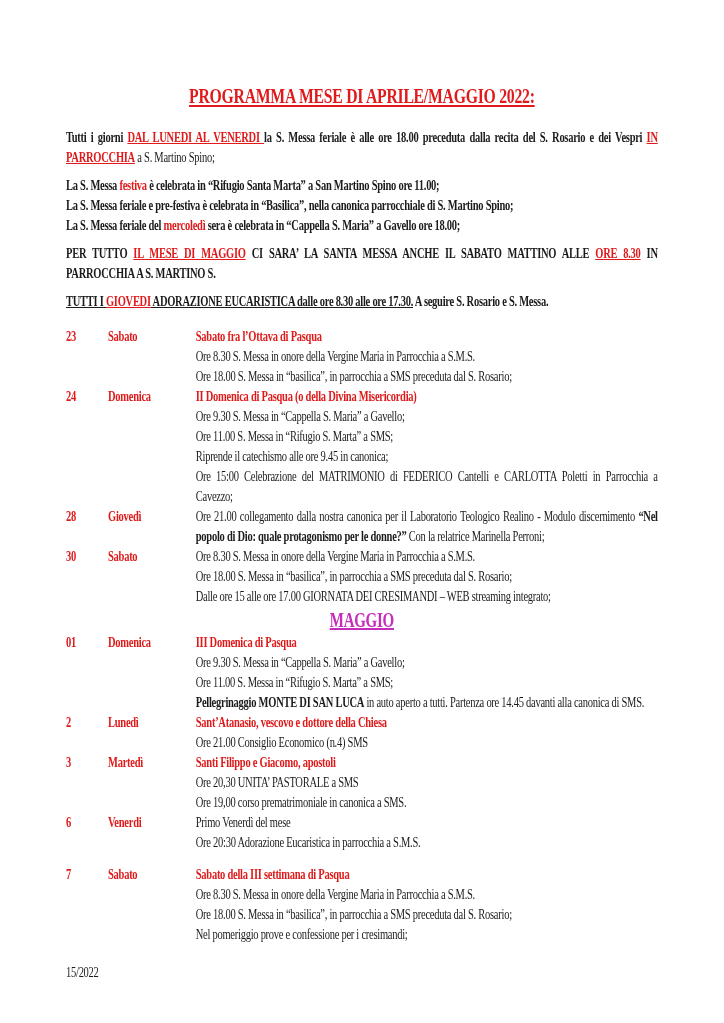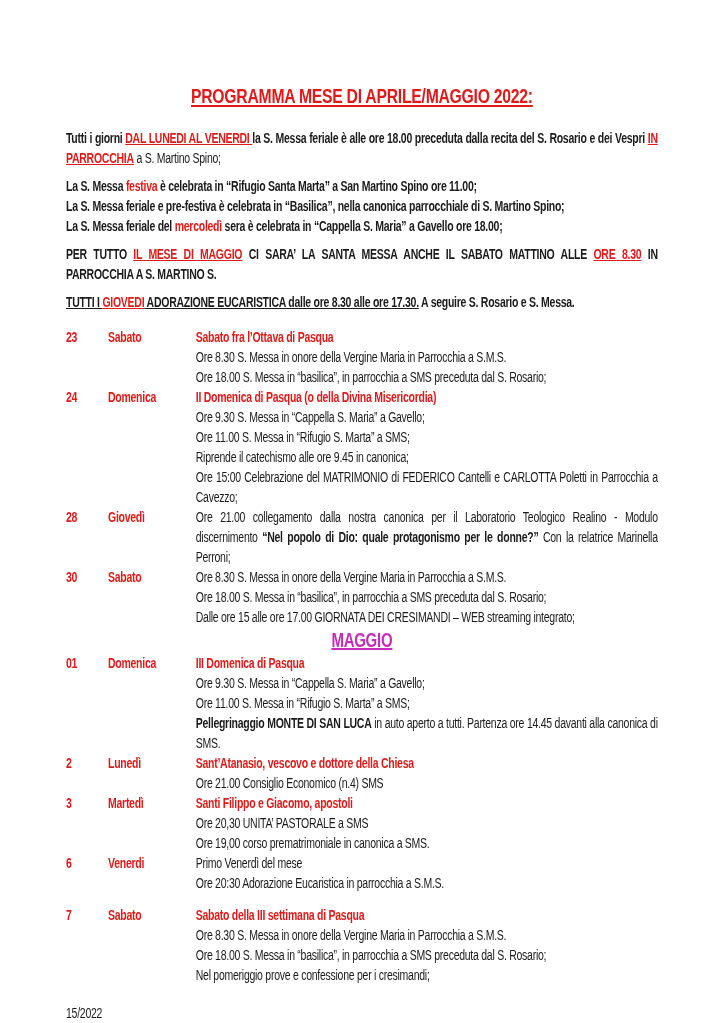--- a/index.html
+++ b/index.html
@@ -10,21 +10,21 @@
   }
   html,body{margin:0;padding:0;background:#888;}
   .page{
     position:relative;
     width:724px;height:1023px;
     background:var(--paper);
     margin:0 auto;
     box-sizing:border-box;
     padding:84px 0 0 66px;
     overflow:hidden;
-    font-family:Liberation Sans, sans-serif;
+    font-family:Liberation Serif, serif;
     font-size:14px;
     line-height:20px;
     letter-spacing:-0.35px;
     color:var(--ink);
   }
   
   .fit{
     width:789px;
     transform:scaleX(0.75);
     transform-origin:0 0;

